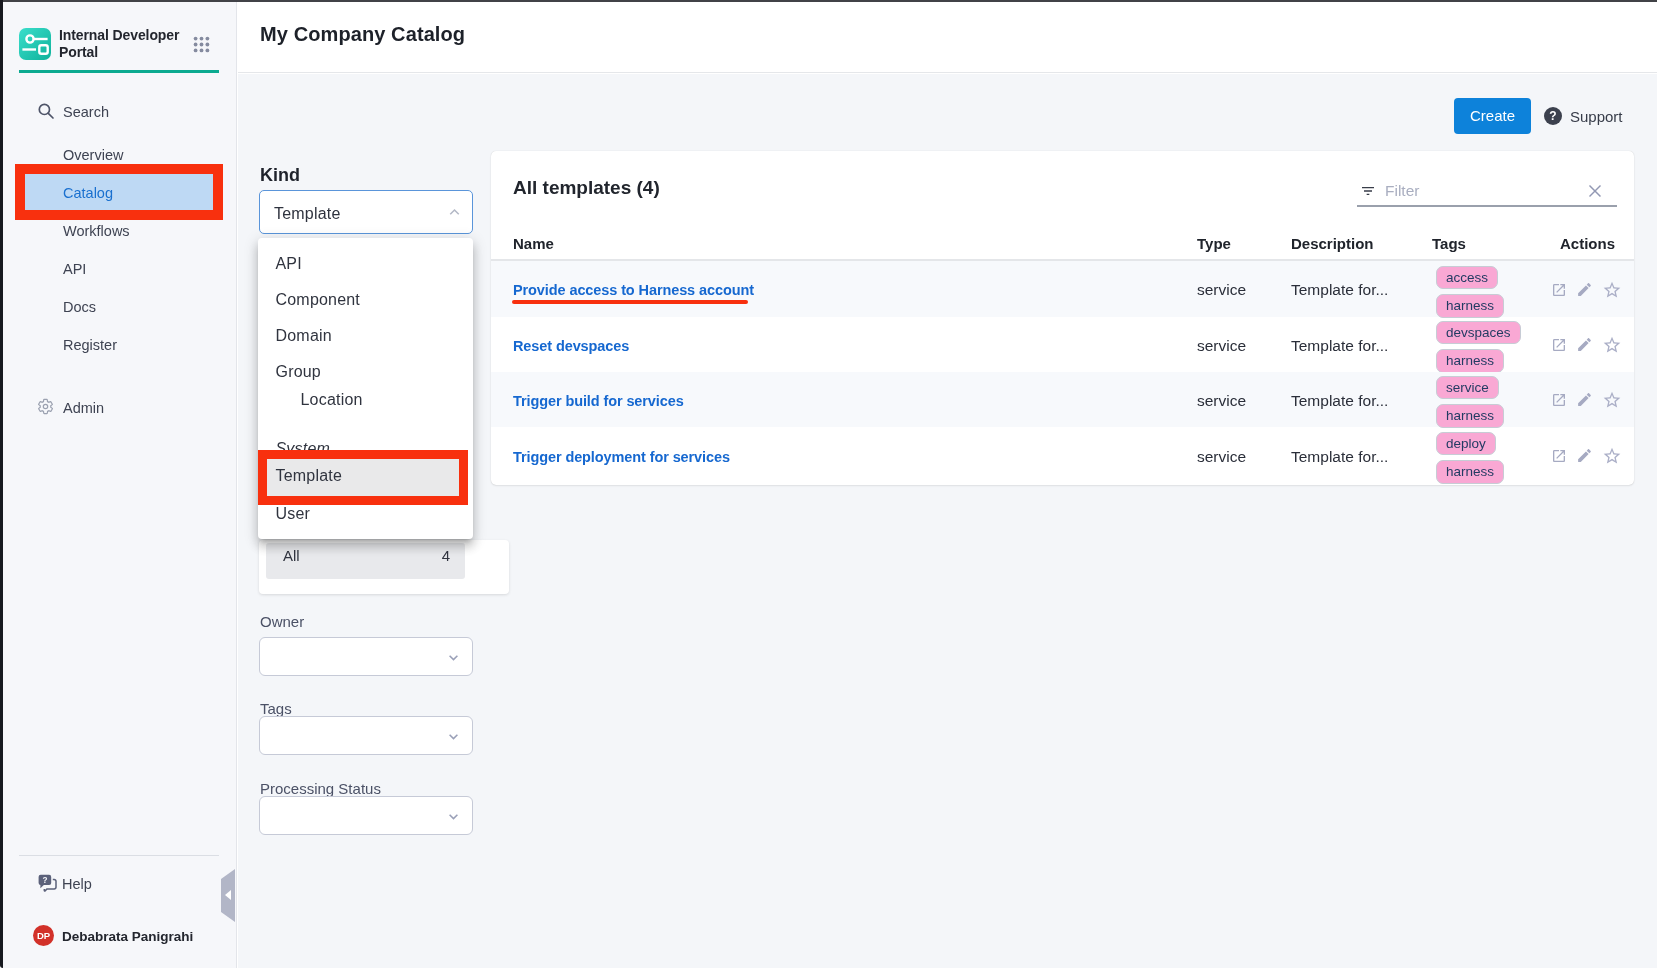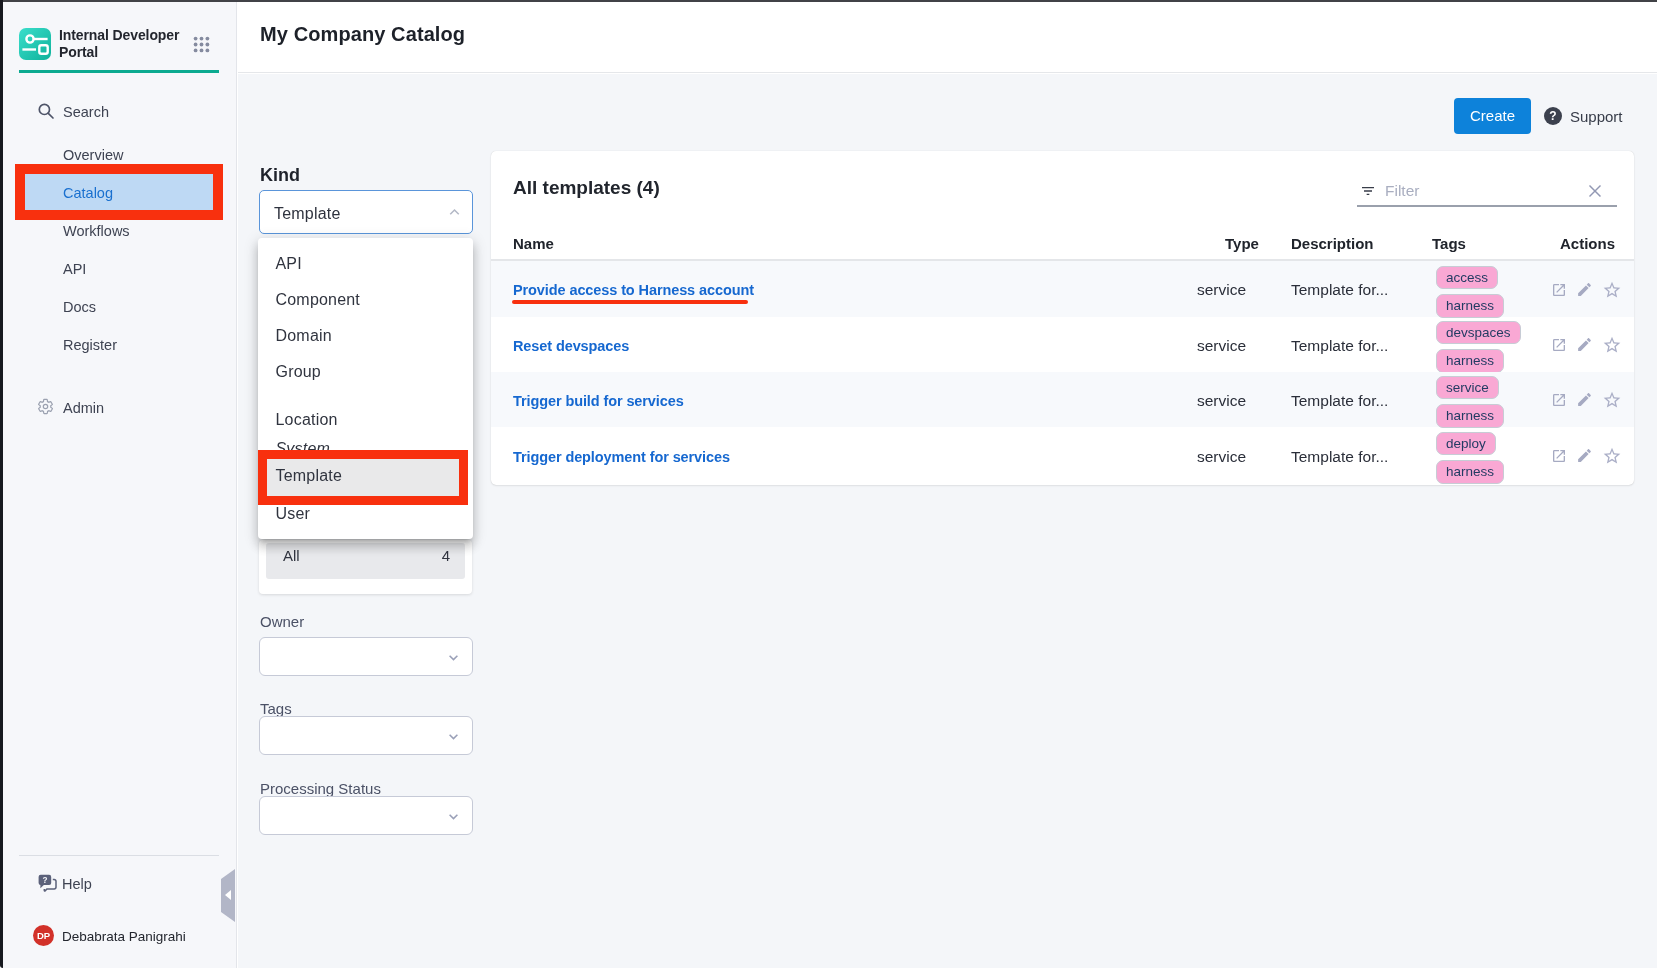--- a/index.html
+++ b/index.html
@@ -18,21 +18,21 @@
   .navtxt { font-size:14.5px; color:#3e4352; white-space:nowrap; }
   #cat-bg { left:25px; top:174px; width:189px; height:35.5px; background:#bed9f4; }
   #cat-frame { left:15px; top:164px; width:208px; height:56px; border:10px solid #f8300e; }
   #side-div { left:19px; top:855px; width:200px; height:1px; background:#dbdee4; }
   #collapse-tab { left:221px; top:869px; width:14px; height:53px; background:#b2b6c7;
      clip-path:polygon(100% 0%, 100% 100%, 0% 81%, 0% 19%); }
   #collapse-tri { left:224.5px; top:890px; width:0; height:0; border-right:6px solid #fff;
      border-top:5px solid transparent; border-bottom:5px solid transparent; }
   #avatar { left:33px; top:925px; width:21px; height:21px; border-radius:50%; background:#d23129;
      color:#fff; font-size:9.5px; font-weight:bold; text-align:center; line-height:21px; }
-  #username { left:62px; top:929px; font-size:13.5px; font-weight:normal; color:#23262e; }
+  #username { left:62px; top:929px; font-size:13.5px; font-weight:bold; color:#23262e; }
 
   
   #header { left:238px; top:2px; width:1419px; height:71px; background:#fff; border-bottom:1px solid #e5e7ea; }
   #title { left:260px; top:23px; font-size:20px; font-weight:bold; color:#1d2129; letter-spacing:0.1px; }
   #main { left:238px; top:74px; width:1419px; height:894px; background:#f4f6f9; }
 
   #createbtn { left:1454px; top:98px; width:77px; height:36px; background:#0d82da; border-radius:4px;
      color:#fff; font-size:15px; text-align:center; line-height:36px; }
   #supportq { left:1544px; top:107px; width:18px; height:18px; border-radius:50%; background:#3c414e;
      color:#fff; font-size:12px; font-weight:bold; text-align:center; line-height:18px; }
@@ -40,21 +40,21 @@
 
   
   #kindlabel { left:260px; top:165px; font-size:18px; font-weight:bold; color:#1e222b; }
   #kindsel { left:259px; top:190px; width:214px; height:44px; background:#fff; border:1.5px solid #5a95da; border-radius:5px; }
   #kindsel .val { position:absolute; left:14px; top:13.5px; font-size:16px; letter-spacing:0.2px; color:#2e323e; }
   #menu { left:258px; top:238px; width:215px; height:301px; background:#fff; border-radius:4px;
      box-shadow:0 5px 5px -3px rgba(0,0,0,.2), 0 8px 10px 1px rgba(0,0,0,.14), 0 3px 14px 2px rgba(0,0,0,.12); }
   .mi { position:absolute; left:17.5px; font-size:16px; letter-spacing:0.2px; color:#30343f; }
   #tpl-frame { left:258px; top:450px; width:209.5px; height:54.5px; border:9.5px solid #f8300e; background:#e9e9ea; }
   #tpl-frame span { position:absolute; left:8.5px; top:7.5px; font-size:16px; letter-spacing:0.2px; color:#30343f; }
-  #all4card { left:259px; top:540px; width:213px; height:54px; background:#fff; border-radius:4px;
+  #all4card { left:259px; top:540px; width:250px; height:54px; background:#fff; border-radius:4px;
      box-shadow:0 1px 3px rgba(0,0,0,.12); }
   #all4item { position:absolute; left:7px; top:3px; width:199px; height:35.5px; background:#e8e9ec; border-radius:3px;
      font-size:15px; color:#30343f; }
   .flabel { font-size:15px; line-height:15px; color:#4b5166; }
   .fsel { width:214px; height:38.5px; background:#fff; border:1.5px solid #c6cad7; border-radius:6px; }
   .fsel svg { position:absolute; right:10px; top:11px; }
 
   
   #card { left:491px; top:151px; width:1143px; height:334px; background:#fff; border-radius:5px;
      box-shadow:0 0 1px rgba(0,0,0,.18), 0 1px 2px rgba(0,0,0,.08); }
@@ -155,21 +155,21 @@
     <span class="val">Template</span>
   <svg style="position:absolute; right:9px; top:13px;" width="17" height="17" viewBox="0 0 24 24" fill="none" stroke="#b3b8c6" stroke-width="2.2">
       <path d="M6 14.5l6-6 6 6"></path>
     </svg>
 </div>
 <div class="abs" id="menu">
   <span class="mi" style="top:17px;">API</span>
   <span class="mi" style="top:53px;">Component</span>
   <span class="mi" style="top:89px;">Domain</span>
   <span class="mi" style="top:125px;">Group</span>
-  <span class="mi" style="top:173px;">Location</span>
+  <span class="mi" style="top:153px;margin-left:25px;">Location</span>
   <span class="mi" style="top:202px;font-style:italic;">System</span>
   <span class="mi" style="top:267px;">User</span>
 </div>
 <div class="abs" id="tpl-frame">
     <span>Template</span>
   </div>
 <div class="abs flabel" style="left:260px; top:614px;">Owner</div>
 <div class="abs fsel" style="left:259px; top:637px;">
     <svg width="17" height="17" viewBox="0 0 24 24" fill="none" stroke="#9aa0b8" stroke-width="2.2">
       <path d="M6.5 9.5l5.5 5.5 5.5-5.5"></path>
@@ -184,21 +184,21 @@
 <div class="abs flabel" style="left:260px; top:781px;">Processing Status</div>
 <div class="abs fsel" style="left:259px; top:796px;">
     <svg width="17" height="17" viewBox="0 0 24 24" fill="none" stroke="#9aa0b8" stroke-width="2.2">
       <path d="M6.5 9.5l5.5 5.5 5.5-5.5"></path>
     </svg>
   </div>
 
 <div class="abs" id="card">
   <div class="hd">All templates (4)</div>
   <div class="th" style="left:22px; top:84px;">Name</div>
-  <div class="th" style="left:706px; top:84px;margin-left:28px;">Type</div>
+  <div class="th" style="left:706px; top:84px;">Type</div>
   <div class="th" style="left:800px; top:84px;">Description</div>
   <div class="th" style="left:941px; top:84px;">Tags</div>
   <div class="th" style="left:1069px; top:84px;">Actions</div>
   <div style="position:absolute; left:0; top:108px; width:1143px; height:1.5px; background:#e4e6e9;"></div>
 
   <div class="row tint" style="top:109.5px; height:56px;">
     <span class="namelink" style="top:21.5px;">Provide access to Harness account</span>
     <span class="celltxt" style="left:706px; top:20.5px;">service</span>
     <span class="celltxt" style="left:800px; top:20.5px;">Template for...</span>
     <div class="chipcol" style="top:5px;">

